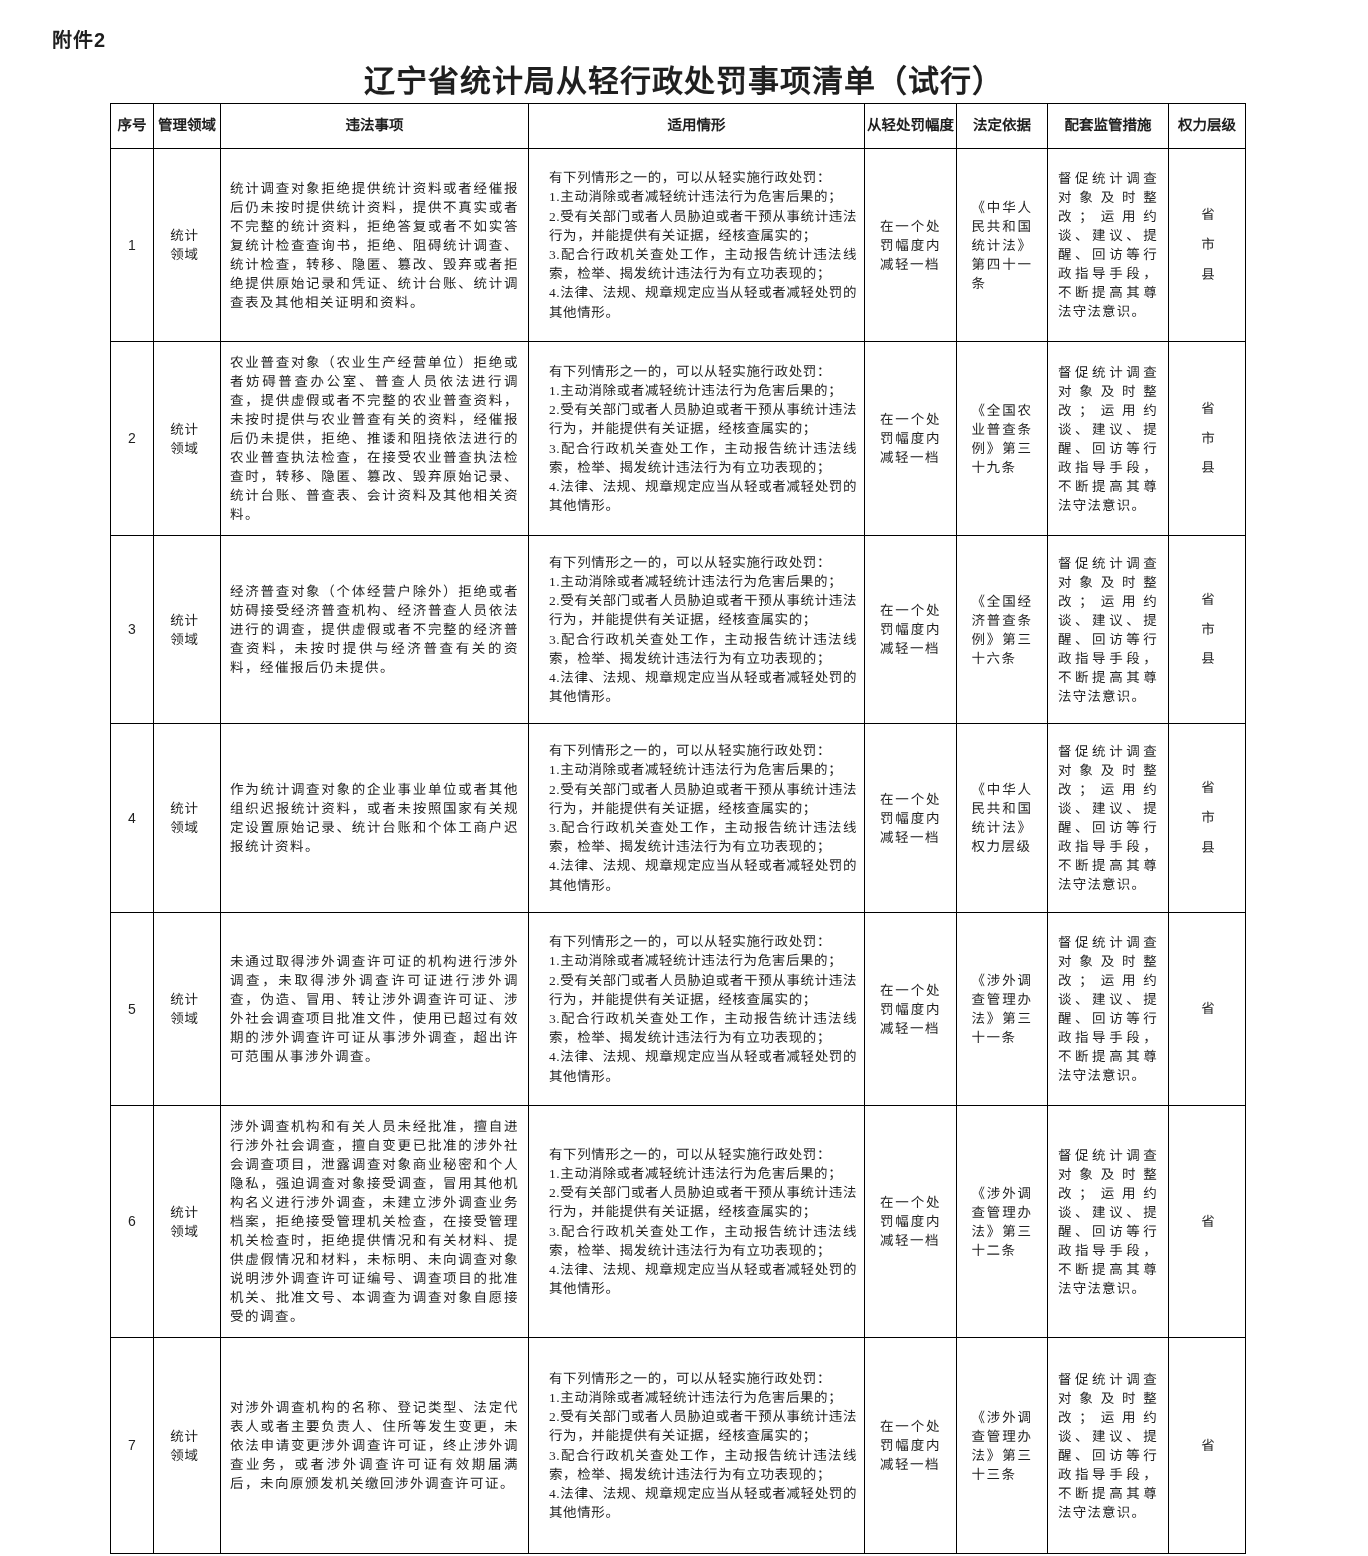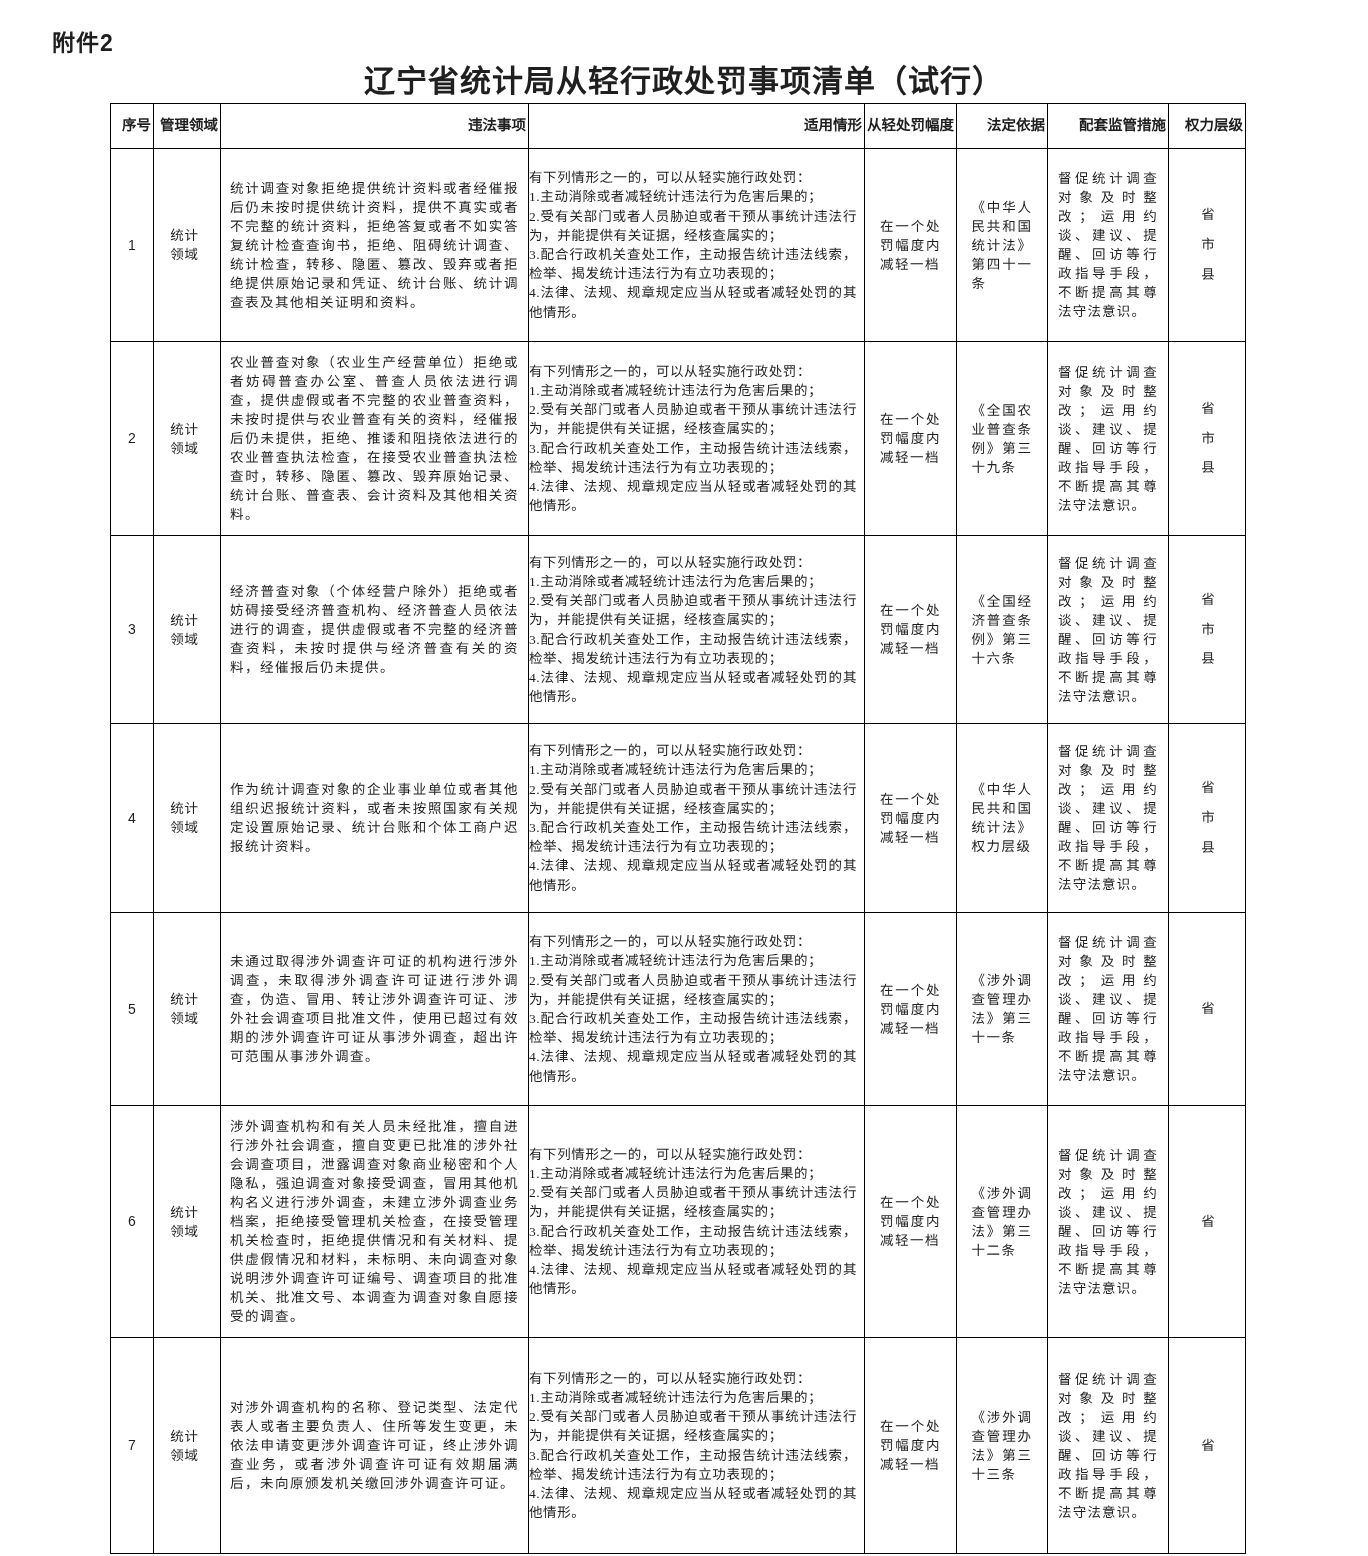--- a/index.html
+++ b/index.html
@@ -12,21 +12,21 @@
   body{
     width:1368px;height:1556px;
     font-family:"Liberation Serif","DejaVu Serif",serif;
     color:var(--ink);
     position:relative;
     overflow:hidden;
   }
   .attachment{
     position:absolute;top:24px;left:52px;
     font-family:"Liberation Sans","DejaVu Sans",sans-serif;
-    font-weight:bold;font-size:23px;letter-spacing:1px;
+    font-weight:bold;font-size:20px;letter-spacing:1px;
   }
   .title{
     position:absolute;top:56px;left:0;width:100%;
     text-align:center;
     font-family:"Liberation Sans","DejaVu Sans",sans-serif;
     font-weight:bold;font-size:31px;letter-spacing:1px;
   }
   table.grid{
     position:absolute;top:103px;left:110px;
     width:1135px;
@@ -34,41 +34,41 @@
     table-layout:fixed;
   }
   table.grid th,table.grid td{
     border:1px solid var(--border);
     vertical-align:middle;
     overflow:hidden;
   }
   table.grid th{
     font-family:"Liberation Sans","DejaVu Sans",sans-serif;
     font-weight:bold;font-size:14.5px;line-height:1.45;
-    text-align:right;padding:2px;
+    text-align:center;padding:2px;
   }
   thead tr{height:45px;}
   tbody tr:nth-child(1){height:193px;}
   tbody tr:nth-child(2){height:194px;}
   tbody tr:nth-child(3){height:188px;}
   tbody tr:nth-child(4){height:189px;}
   tbody tr:nth-child(5){height:193px;}
   tbody tr:nth-child(6){height:232px;}
   tbody tr:nth-child(7){height:216px;}
   tbody td{
     font-size:13.5px;line-height:19px;
   }
   td.c-index{text-align:center;font-family:"Liberation Sans","DejaVu Sans",sans-serif;font-size:14px;}
   td.c-field .inner{width:2.5em;margin:0 auto;text-align:left;letter-spacing:1px;}
   td.c-violation{padding:4px 9px;}
   td.c-violation .inner{
     text-align:justify;text-justify:inter-character;
     letter-spacing:1.5px;
   }
-  td.c-situations{vertical-align:top;padding:2px 7px 2px 0;}
+  td.c-situations{vertical-align:top;padding:2px 7px 2px 20px;}
   td.c-situations .inner{
     white-space:pre-line;
     text-align:justify;text-justify:inter-character;
     letter-spacing:0.6px;line-height:19.2px;
   }
   td.c-range .inner{
     width:61px;margin:12px auto;
     text-align:justify;text-justify:inter-character;
     letter-spacing:1.5px;word-break:break-all;
   }

